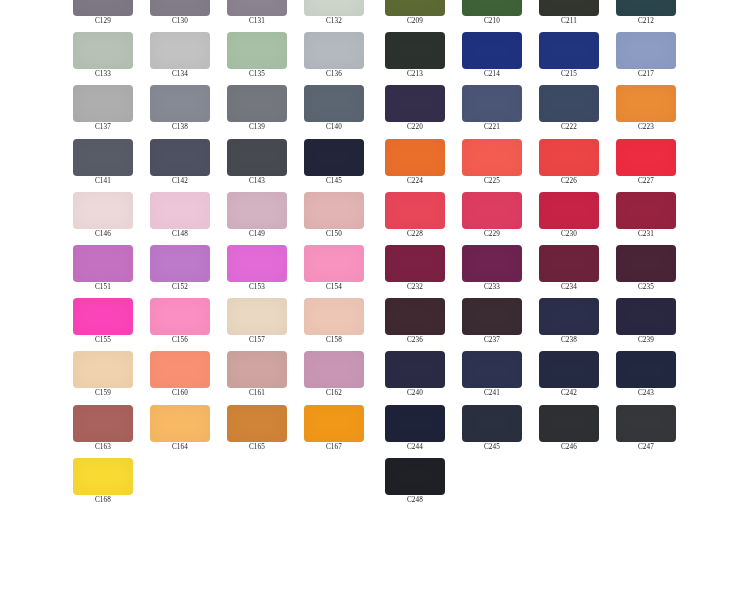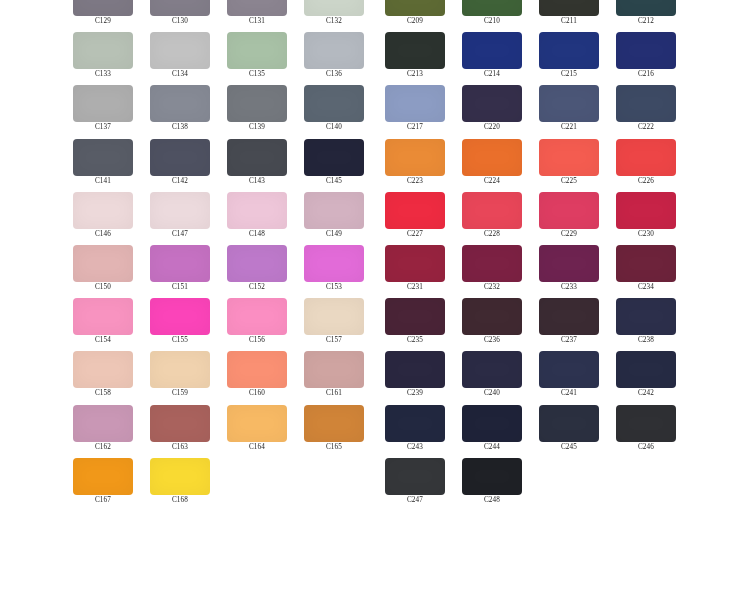--- a/index.html
+++ b/index.html
@@ -133,24 +133,20 @@
         </div>
         <div class="swatch-cell">
           <div class="swatch-chip" style="background-color: rgb(35, 37, 58);"></div>
           <div class="swatch-label">C145</div>
         </div>
         <div class="swatch-cell">
           <div class="swatch-chip" style="background-color: rgb(237, 217, 218);"></div>
           <div class="swatch-label">C146</div>
         </div>
         <div class="swatch-cell">
-          <div class="swatch-chip" style="background-color: rgb(236, 218, 221);"></div>
-          <div class="swatch-label">C147</div>
-        </div>
-        <div class="swatch-cell">
           <div class="swatch-chip" style="background-color: rgb(238, 198, 217);"></div>
           <div class="swatch-label">C148</div>
         </div>
         <div class="swatch-cell">
           <div class="swatch-chip" style="background-color: rgb(211, 178, 193);"></div>
           <div class="swatch-label">C149</div>
         </div>
         <div class="swatch-cell">
           <div class="swatch-chip" style="background-color: rgb(226, 180, 179);"></div>
           <div class="swatch-label">C150</div>
@@ -250,24 +246,20 @@
         </div>
         <div class="swatch-cell">
           <div class="swatch-chip" style="background-color: rgb(31, 50, 128);"></div>
           <div class="swatch-label">C214</div>
         </div>
         <div class="swatch-cell">
           <div class="swatch-chip" style="background-color: rgb(33, 53, 127);"></div>
           <div class="swatch-label">C215</div>
         </div>
         <div class="swatch-cell">
-          <div class="swatch-chip" style="background-color: rgb(36, 47, 115);"></div>
-          <div class="swatch-label">C216</div>
-        </div>
-        <div class="swatch-cell">
           <div class="swatch-chip" style="background-color: rgb(140, 156, 195);"></div>
           <div class="swatch-label">C217</div>
         </div>
         <div class="swatch-cell">
           <div class="swatch-chip" style="background-color: rgb(53, 47, 75);"></div>
           <div class="swatch-label">C220</div>
         </div>
         <div class="swatch-cell">
           <div class="swatch-chip" style="background-color: rgb(75, 86, 119);"></div>
           <div class="swatch-label">C221</div>

